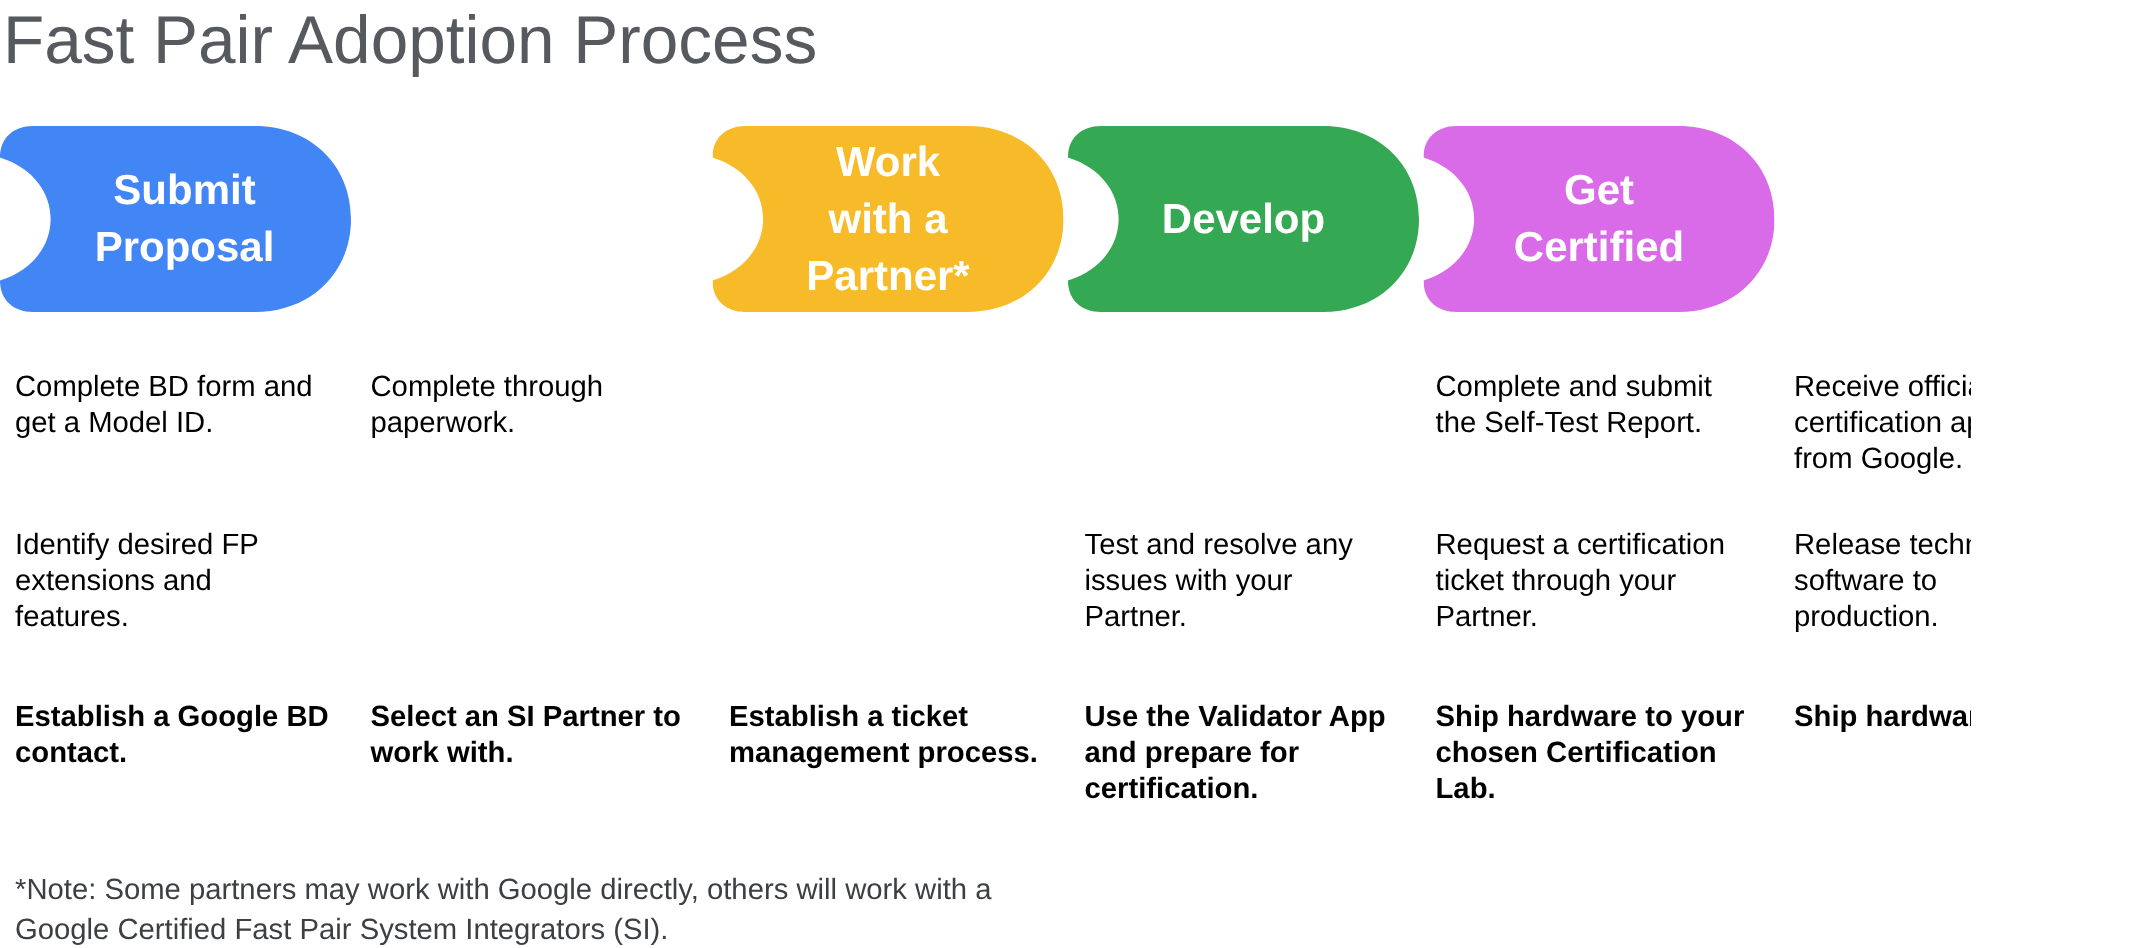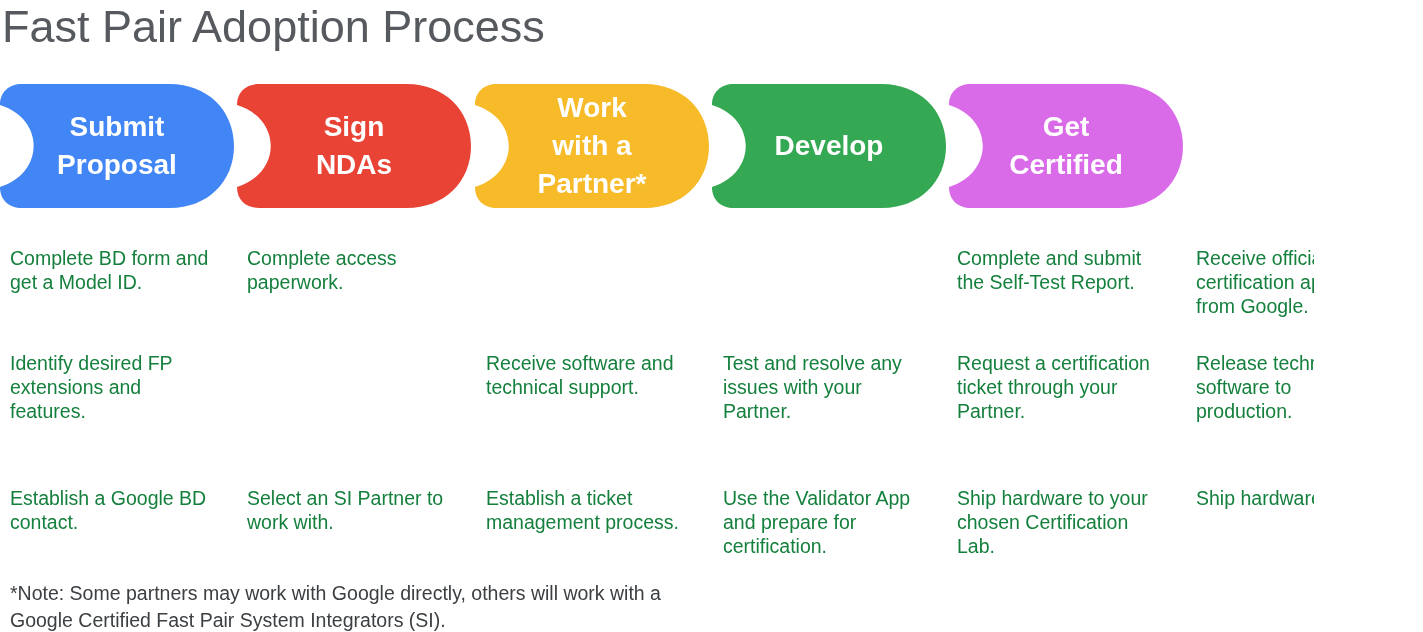--- a/index.html
+++ b/index.html
@@ -43,66 +43,59 @@
     text-align: center;
     color: #ffffff;
     font-size: 28px;
     line-height: 38px;
     font-weight: 700;
     white-space: pre-line;
   }
   .desc {
     position: absolute;
     width: 222px;
-    color: #15803d;
+    color: #000000;
     font-size: 19.5px;
     line-height: 24px;
     white-space: pre-line;
   }
   .footnote {
     position: absolute;
     left: 10px;
     top: 580px;
     width: 740px;
     color: #3c4043;
     font-size: 19.5px;
     line-height: 27px;
     white-space: pre-line;
   }
   
-  .s0 { left: 0px; }    .s1 { left: 237px; }  .s2 { left: 475px; }
+  .s0 { left: 0px; padding-left: 12px; }    .s1 { left: 237px; }  .s2 { left: 475px; }
   .s3 { left: 712px; }  .s4 { left: 949px; }  .s5 { left: 1186px; }
   
   .c0 { left: 10px; }   .c1 { left: 247px; }  .c2 { left: 486px; }
   .c3 { left: 723px; }  .c4 { left: 957px; }  .c5 { left: 1196px; }
   
-  .r0 { top: 246px; }   .r1 { top: 351px; }   .r2 { top: 486px; }
+  .r0 { top: 246px; }   .r1 { top: 351px; }   .r2 { top: 466px; font-weight: bold; }
 </style>
 </head>
 <body>
 
 <div id="canvas">
 
   <div class="title">Fast Pair Adoption Process</div>
 
   <div class="stage s0">
     <svg viewBox="0 0 234 124" aria-hidden="true">
       <path d="M 22 0 H 170 C 207 0 234 26 234 62 C 234 98 207 124 170 124 H 22 C 9 124 0 116 0 103 C 45 89 45 35 0 21 C 0 8 9 0 22 0 Z" fill="#4285F4"></path>
     </svg>
     <div class="stage-label">Submit
 Proposal</div>
   </div>
 
-  <div class="stage s1">
-    <svg viewBox="0 0 234 124" aria-hidden="true">
-      <path d="M 22 0 H 170 C 207 0 234 26 234 62 C 234 98 207 124 170 124 H 22 C 9 124 0 116 0 103 C 45 89 45 35 0 21 C 0 8 9 0 22 0 Z" fill="#E94335"></path>
-    </svg>
-    <div class="stage-label">Sign
-NDAs</div>
-  </div>
 
   <div class="stage s2">
     <svg viewBox="0 0 234 124" aria-hidden="true">
       <path d="M 22 0 H 170 C 207 0 234 26 234 62 C 234 98 207 124 170 124 H 22 C 9 124 0 116 0 103 C 45 89 45 35 0 21 C 0 8 9 0 22 0 Z" fill="#F7BA29"></path>
     </svg>
     <div class="stage-label">Work
 with a
 Partner*</div>
   </div>
 
@@ -123,27 +116,25 @@
 
 
   <div class="desc c0 r0">Complete BD form and
 get a Model ID.</div>
   <div class="desc c0 r1">Identify desired FP
 extensions and
 features.</div>
   <div class="desc c0 r2">Establish a Google BD
 contact.</div>
 
-  <div class="desc c1 r0">Complete access
+  <div class="desc c1 r0">Complete through
 paperwork.</div>
   <div class="desc c1 r2">Select an SI Partner to
 work with.</div>
 
-  <div class="desc c2 r1">Receive software and
-technical support.</div>
   <div class="desc c2 r2">Establish a ticket
 management process.</div>
 
   <div class="desc c3 r1">Test and resolve any
 issues with your
 Partner.</div>
   <div class="desc c3 r2">Use the Validator App
 and prepare for
 certification.</div>
 

